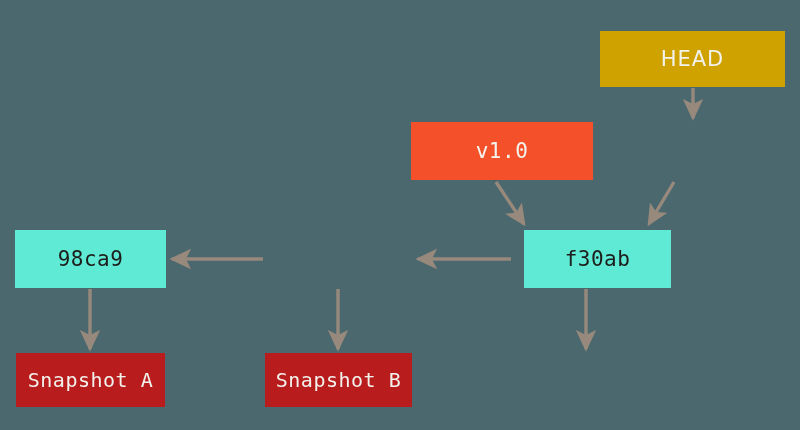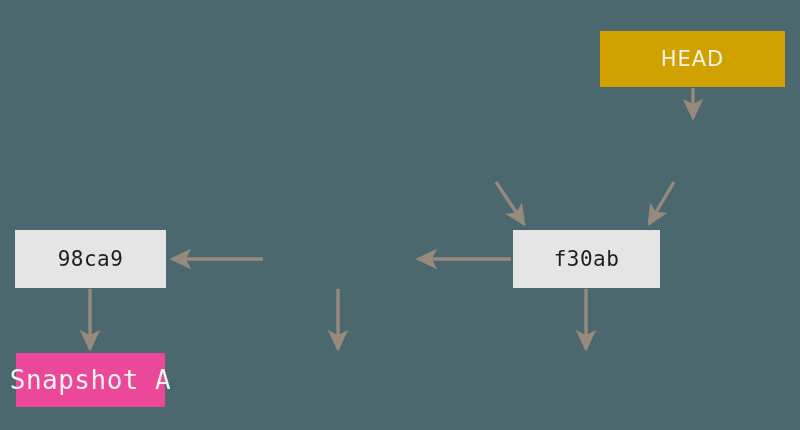--- a/index.html
+++ b/index.html
@@ -35,28 +35,28 @@
     font-size: 21px;
     font-family: "DejaVu Sans", "Liberation Sans", sans-serif;
     letter-spacing: 1px;
   }
   .node-ref {
     background: #f4502a;
     color: #f4f4ee;
     font-size: 21px;
   }
   .node-commit {
-    background: #e5e5e5;
+    background: #5eead4;
     color: #1d1d1b;
     font-size: 21px;
   }
   .node-snapshot {
-    background: #ec4899;
+    background: #b91c1c;
     color: #f2f2ec;
-    font-size: 26px;
+    font-size: 20px;
   }
   svg#edges {
     position: absolute;
     left: 0;
     top: 0;
     width: 800px;
     height: 430px;
     pointer-events: none;
   }
 </style>
@@ -86,30 +86,36 @@
 
     <line x1="338" y1="289" x2="338" y2="349" stroke="#97897c" stroke-width="3.4" marker-end="url(#arrowhead)"></line>
 
     <line x1="586" y1="289" x2="586" y2="349" stroke="#97897c" stroke-width="3.4" marker-end="url(#arrowhead)"></line>
   </svg>
 
   <div class="node node-head" style="left:600px; top:31px; width:185px; height:56px;">
     <span>HEAD</span>
   </div>
 
+  <div class="node node-ref" style="left:411px; top:122px; width:182px; height:58px;">
+    <span>v1.0</span>
+  </div>
 
 
   <div class="node node-commit" style="left:15px; top:230px; width:151px; height:58px;">
     <span>98ca9</span>
   </div>
 
 
-  <div class="node node-commit" style="left:513px; top:230px; width:147px; height:58px;">
+  <div class="node node-commit" style="left:524px; top:230px; width:147px; height:58px;">
     <span>f30ab</span>
   </div>
 
   <div class="node node-snapshot" style="left:16px; top:353px; width:149px; height:54px;">
     <span>Snapshot A</span>
   </div>
 
+  <div class="node node-snapshot" style="left:265px; top:353px; width:147px; height:54px;">
+    <span>Snapshot B</span>
+  </div>
 
 
 </div>
 
 </body></html>

